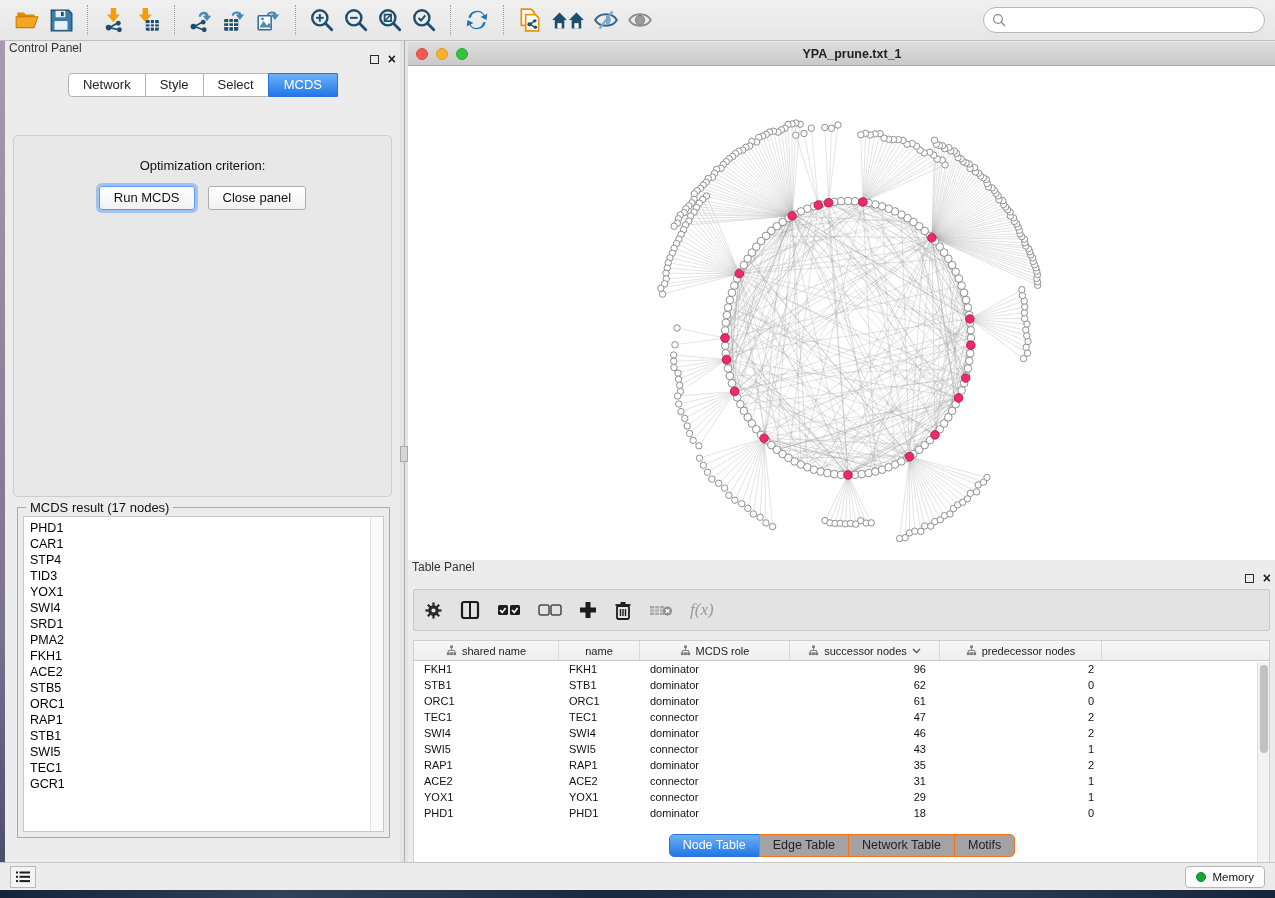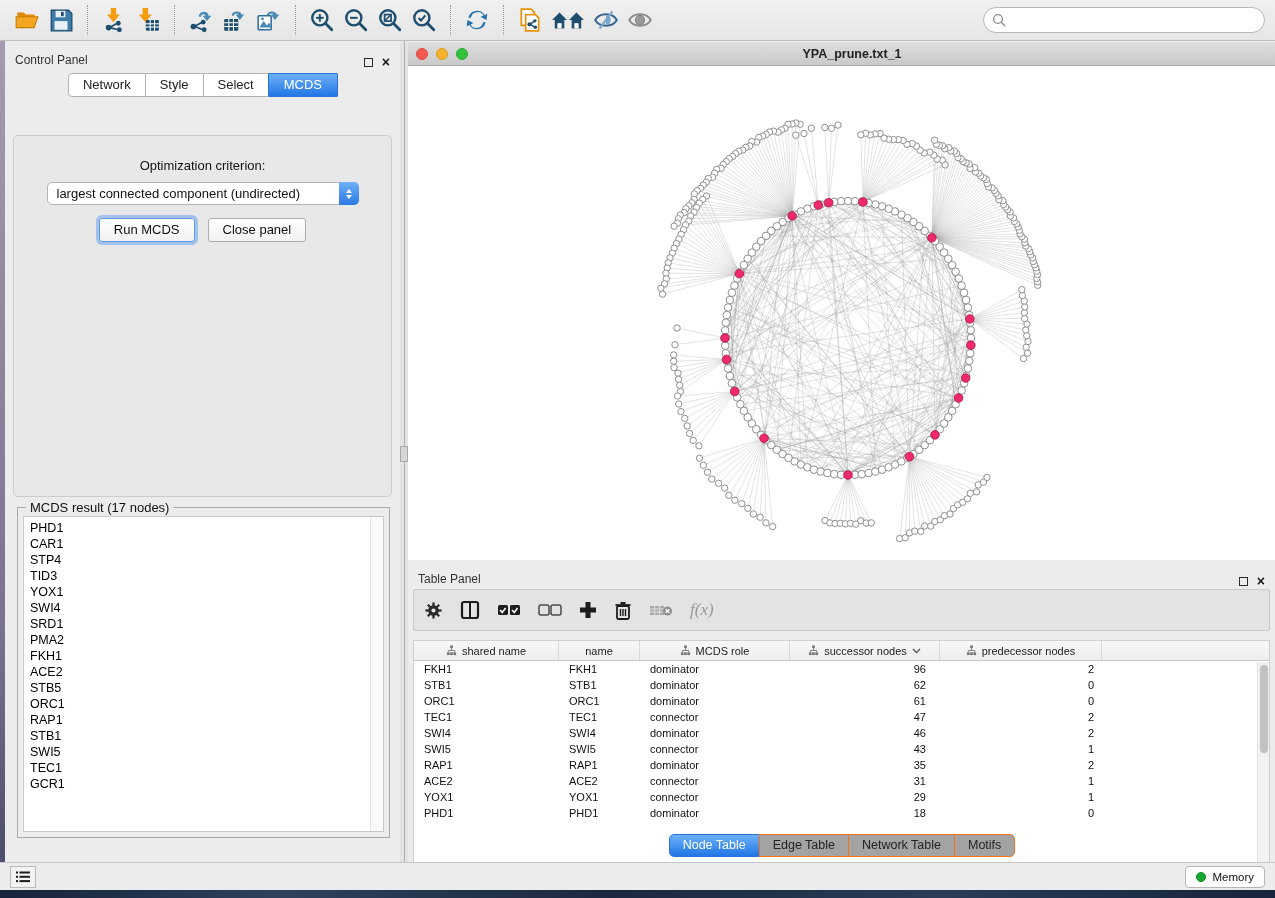--- a/index.html
+++ b/index.html
@@ -22,21 +22,21 @@
     font-family:"Liberation Sans",sans-serif; margin-left:5px; }
 
   
   .desk-left { position:absolute; left:0; top:41px; width:5px; height:849px;
     background:linear-gradient(180deg,#a79ab0 0%,#93859e 35%,#7a7090 70%,#474a68 100%); }
   .desk-bottom { position:absolute; left:0; top:890px; width:1275px; height:8px;
     background:linear-gradient(90deg,#15233b,#31415c 22%,#1a2940 48%,#2c3c57 74%,#16243c); }
 
   
   .cpanel { position:absolute; left:5px; top:41px; width:395px; height:821px; background:#ececec; }
-  .panel-head { height:26px; display:flex; align-items:flex-end; padding:0 10px; }
+  .panel-head { height:26px; display:flex; align-items:flex-start; padding:0 4px;flex-direction:column; }
   .panel-title { font-size:12px; color:#333; }
   .win-ctls { margin-left:auto; display:flex; align-items:center; gap:9px; }
   .ic-float { width:9px; height:9px; border:1.5px solid #2b2b2b; background:transparent; }
   .ic-close { font-size:14px; font-weight:bold; color:#1a1a1a; line-height:9px; }
 
   .cp-tabs { display:flex; justify-content:center; margin-top:6px; position:relative; z-index:2; }
   .cp-tab { font-size:13px; color:#222; background:#fff; border:1px solid #b3b3b3;
     padding:3px 14px 4px; margin-right:-1px; }
   .cp-tab:first-child { border-radius:4px 0 0 4px; }
   .cp-tab.selected { background:linear-gradient(#6cb0f8,#2277e5); color:#fff;
@@ -304,27 +304,20 @@
       </span>
     </div>
     <div class="cp-tabs">
       <div class="cp-tab">Network</div>
       <div class="cp-tab">Style</div>
       <div class="cp-tab">Select</div>
       <div class="cp-tab selected">MCDS</div>
     </div>
     <div class="cp-content">
       <div class="crit-label">Optimization criterion:</div>
-      <div class="dropdown">
-        <span class="dval">largest connected component (undirected)</span>
-        <span class="dd-cap">
-            <span class="tri-up"></span>
-            <span class="tri-dn"></span>
-          </span>
-      </div>
       <div class="btn-row">
         <button class="mac-btn focus">Run MCDS</button>
         <button class="mac-btn">Close panel</button>
       </div>
     </div>
     <div class="groupbox">
       <span class="legend">MCDS result (17 nodes)</span>
       <div class="mcds-list">
         <div class="mcds-items">
             <div class="mcds-item">PHD1</div>

